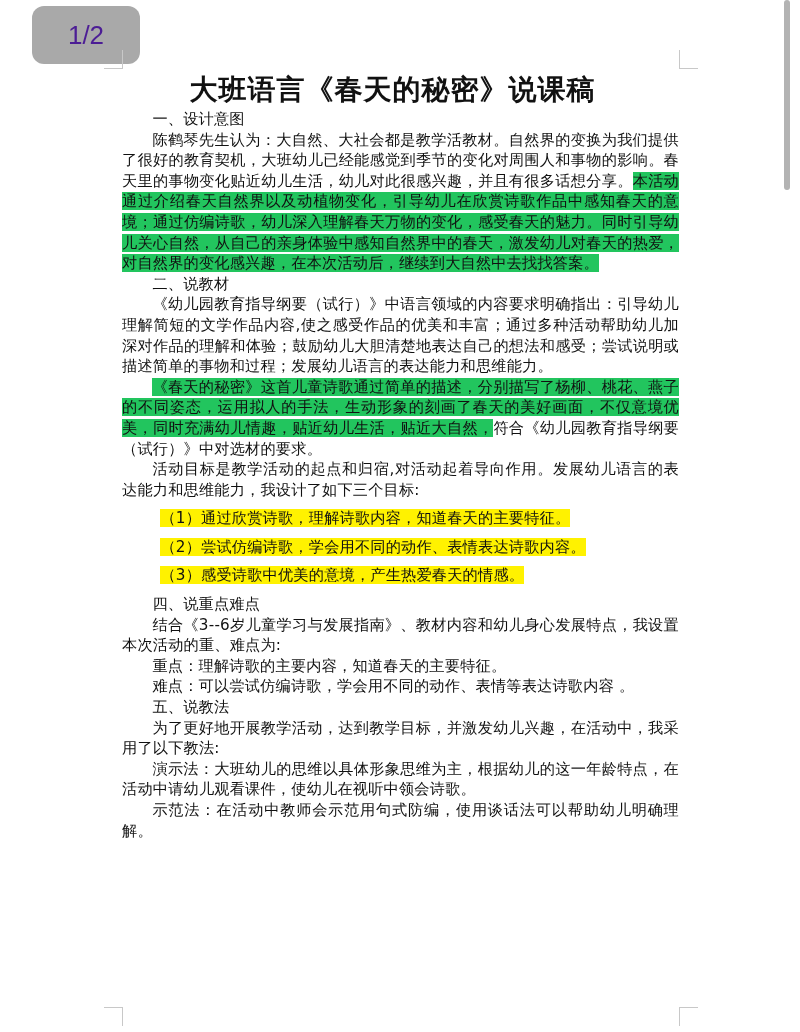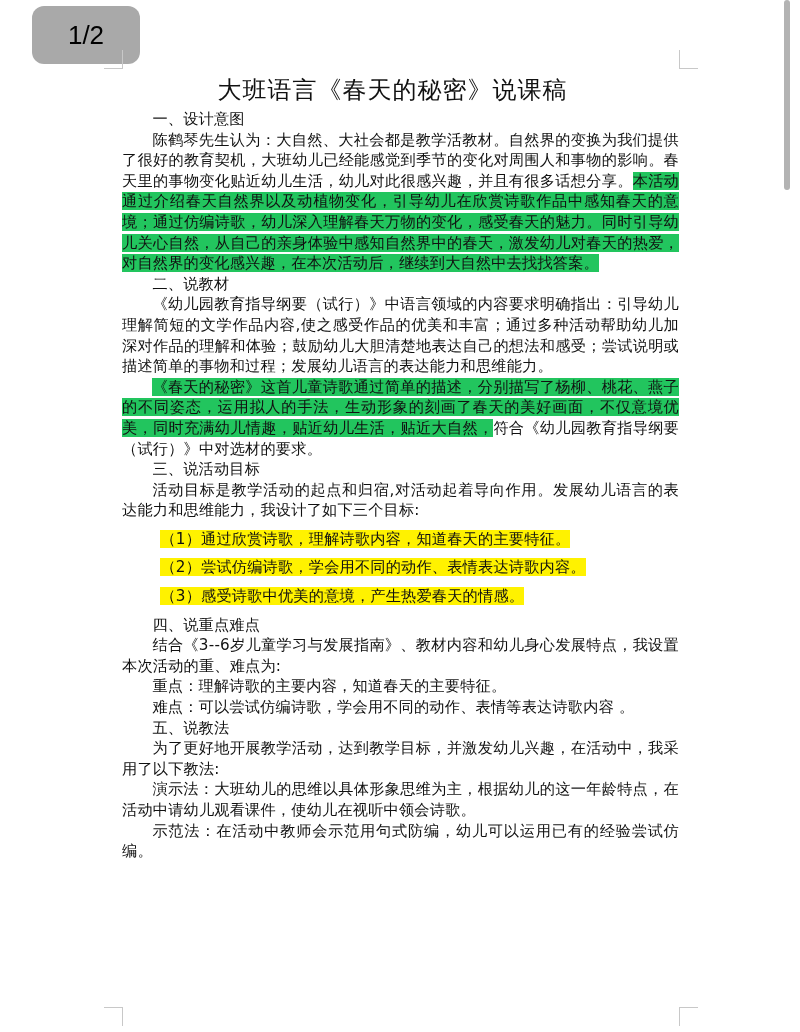--- a/index.html
+++ b/index.html
@@ -5,41 +5,41 @@
   html, body { margin:0; padding:0; }
   body {
     width:800px; height:1032px; overflow:hidden; position:relative;
     background:#ffffff;
     font-family:"DejaVu Sans","Liberation Sans",sans-serif;
     color:#111;
   }
   .page-badge {
     position:absolute; left:32px; top:6px; width:108px; height:58px;
     background:#a9a9a9; border-radius:12px;
-    color:#000000; font-size:26px; line-height:58px; text-align:center;
+    color:#4c1d95; font-size:26px; line-height:58px; text-align:center;
     font-family:"Liberation Sans",sans-serif;
   }
   .corner { position:absolute; width:18px; height:18px; border-color:#c8c8c8; border-style:solid; border-width:0; }
   .corner.tl { left:104px; top:50px; border-right-width:1px; border-bottom-width:1px; }
   .corner.tr { left:679px; top:50px; border-left-width:1px; border-bottom-width:1px; }
   .corner.bl { left:104px; top:1007px; border-right-width:1px; border-top-width:1px; }
   .corner.br { left:679px; top:1007px; border-left-width:1px; border-top-width:1px; }
 
   .scrollbar {
     position:absolute; left:784px; top:0; width:6px; height:190px;
     background:#b3b3b3; border-radius:3px;
   }
 
   .doc {
     position:absolute; left:122px; top:72px; width:557px;
     font-size:15.2px; line-height:20.6px; letter-spacing:0.2px;
   }
   .title {
-    text-align:center; font-size:24px; line-height:36px; margin:0 0 1px -16px;
-    font-weight:normal; letter-spacing:1px;
+    text-align:center; font-size:28px; line-height:36px; margin:0 0 1px -16px;
+    font-weight:bold; letter-spacing:1px;
   }
   .p { margin:0; text-align:justify; text-align-last:left; }
   .indent { text-indent:2em; }
   .h { margin:0; text-indent:2em; }
   .hl { background:#22c55e; }
   .goal { margin:8px; padding-left:2em; }
   .goal span { background:#fff200; }
 </style>
 </head>
 <body>
@@ -56,29 +56,28 @@
 <div class="doc">
   <h1 class="title">大班语言《春天的秘密》说课稿</h1>
 
   <p class="h">一、设计意图</p>
   <p class="p indent"><span>陈鹤琴先生认为：大自然、大社会都是教学活教材。自然界的变换为我们提供了很好的教育契机，大班幼儿已经能感觉到季节的变化对周围人和事物的影响。春天里的事物变化贴近幼儿生活，幼儿对此很感兴趣，并且有很多话想分享。</span><span class="hl">本活动通过介绍春天自然界以及动植物变化，引导幼儿在欣赏诗歌作品中感知春天的意境；通过仿编诗歌，幼儿深入理解春天万物的变化，感受春天的魅力。同时引导幼儿关心自然，从自己的亲身体验中感知自然界中的春天，激发幼儿对春天的热爱，对自然界的变化感兴趣，在本次活动后，继续到大自然中去找找答案。</span></p>
 
   <p class="h">二、说教材</p>
   <p class="p indent">《幼儿园教育指导纲要（试行）》中语言领域的内容要求明确指出：引导幼儿理解简短的文学作品内容,使之感受作品的优美和丰富；通过多种活动帮助幼儿加深对作品的理解和体验；鼓励幼儿大胆清楚地表达自己的想法和感受；尝试说明或描述简单的事物和过程；发展幼儿语言的表达能力和思维能力。</p>
   <p class="p indent"><span class="hl">《春天的秘密》这首儿童诗歌通过简单的描述，分别描写了杨柳、桃花、燕子的不同姿态，运用拟人的手法，生动形象的刻画了春天的美好画面，不仅意境优美，同时充满幼儿情趣，贴近幼儿生活，贴近大自然，</span><span>符合《幼儿园教育指导纲要（试行）》中对选材的要求。</span></p>
 
-  <p class="h">三、说活动目标</p>
   <p class="p indent">活动目标是教学活动的起点和归宿,对活动起着导向作用。发展幼儿语言的表达能力和思维能力，我设计了如下三个目标:</p>
   <p class="goal"><span>（1）通过欣赏诗歌，理解诗歌内容，知道春天的主要特征。</span></p>
   <p class="goal"><span>（2）尝试仿编诗歌，学会用不同的动作、表情表达诗歌内容。</span></p>
   <p class="goal"><span>（3）感受诗歌中优美的意境，产生热爱春天的情感。</span></p>
 
   <p class="h">四、说重点难点</p>
   <p class="p indent">结合《3--6岁儿童学习与发展指南》、教材内容和幼儿身心发展特点，我设置本次活动的重、难点为:</p>
   <p class="p indent">重点：理解诗歌的主要内容，知道春天的主要特征。</p>
   <p class="p indent">难点：可以尝试仿编诗歌，学会用不同的动作、表情等表达诗歌内容 。</p>
 
   <p class="h">五、说教法</p>
   <p class="p indent">为了更好地开展教学活动，达到教学目标，并激发幼儿兴趣，在活动中，我采用了以下教法:</p>
   <p class="p indent">演示法：大班幼儿的思维以具体形象思维为主，根据幼儿的这一年龄特点，在活动中请幼儿观看课件，使幼儿在视听中领会诗歌。</p>
-  <p class="p indent">示范法：在活动中教师会示范用句式防编，幼儿可以运用已有的经验尝试仿编。</p>
+  <p class="p indent">示范法：在活动中教师会示范用句式防编，使用谈话法可以帮助幼儿明确理解。</p>
 
 </div>
 
 </body></html>

